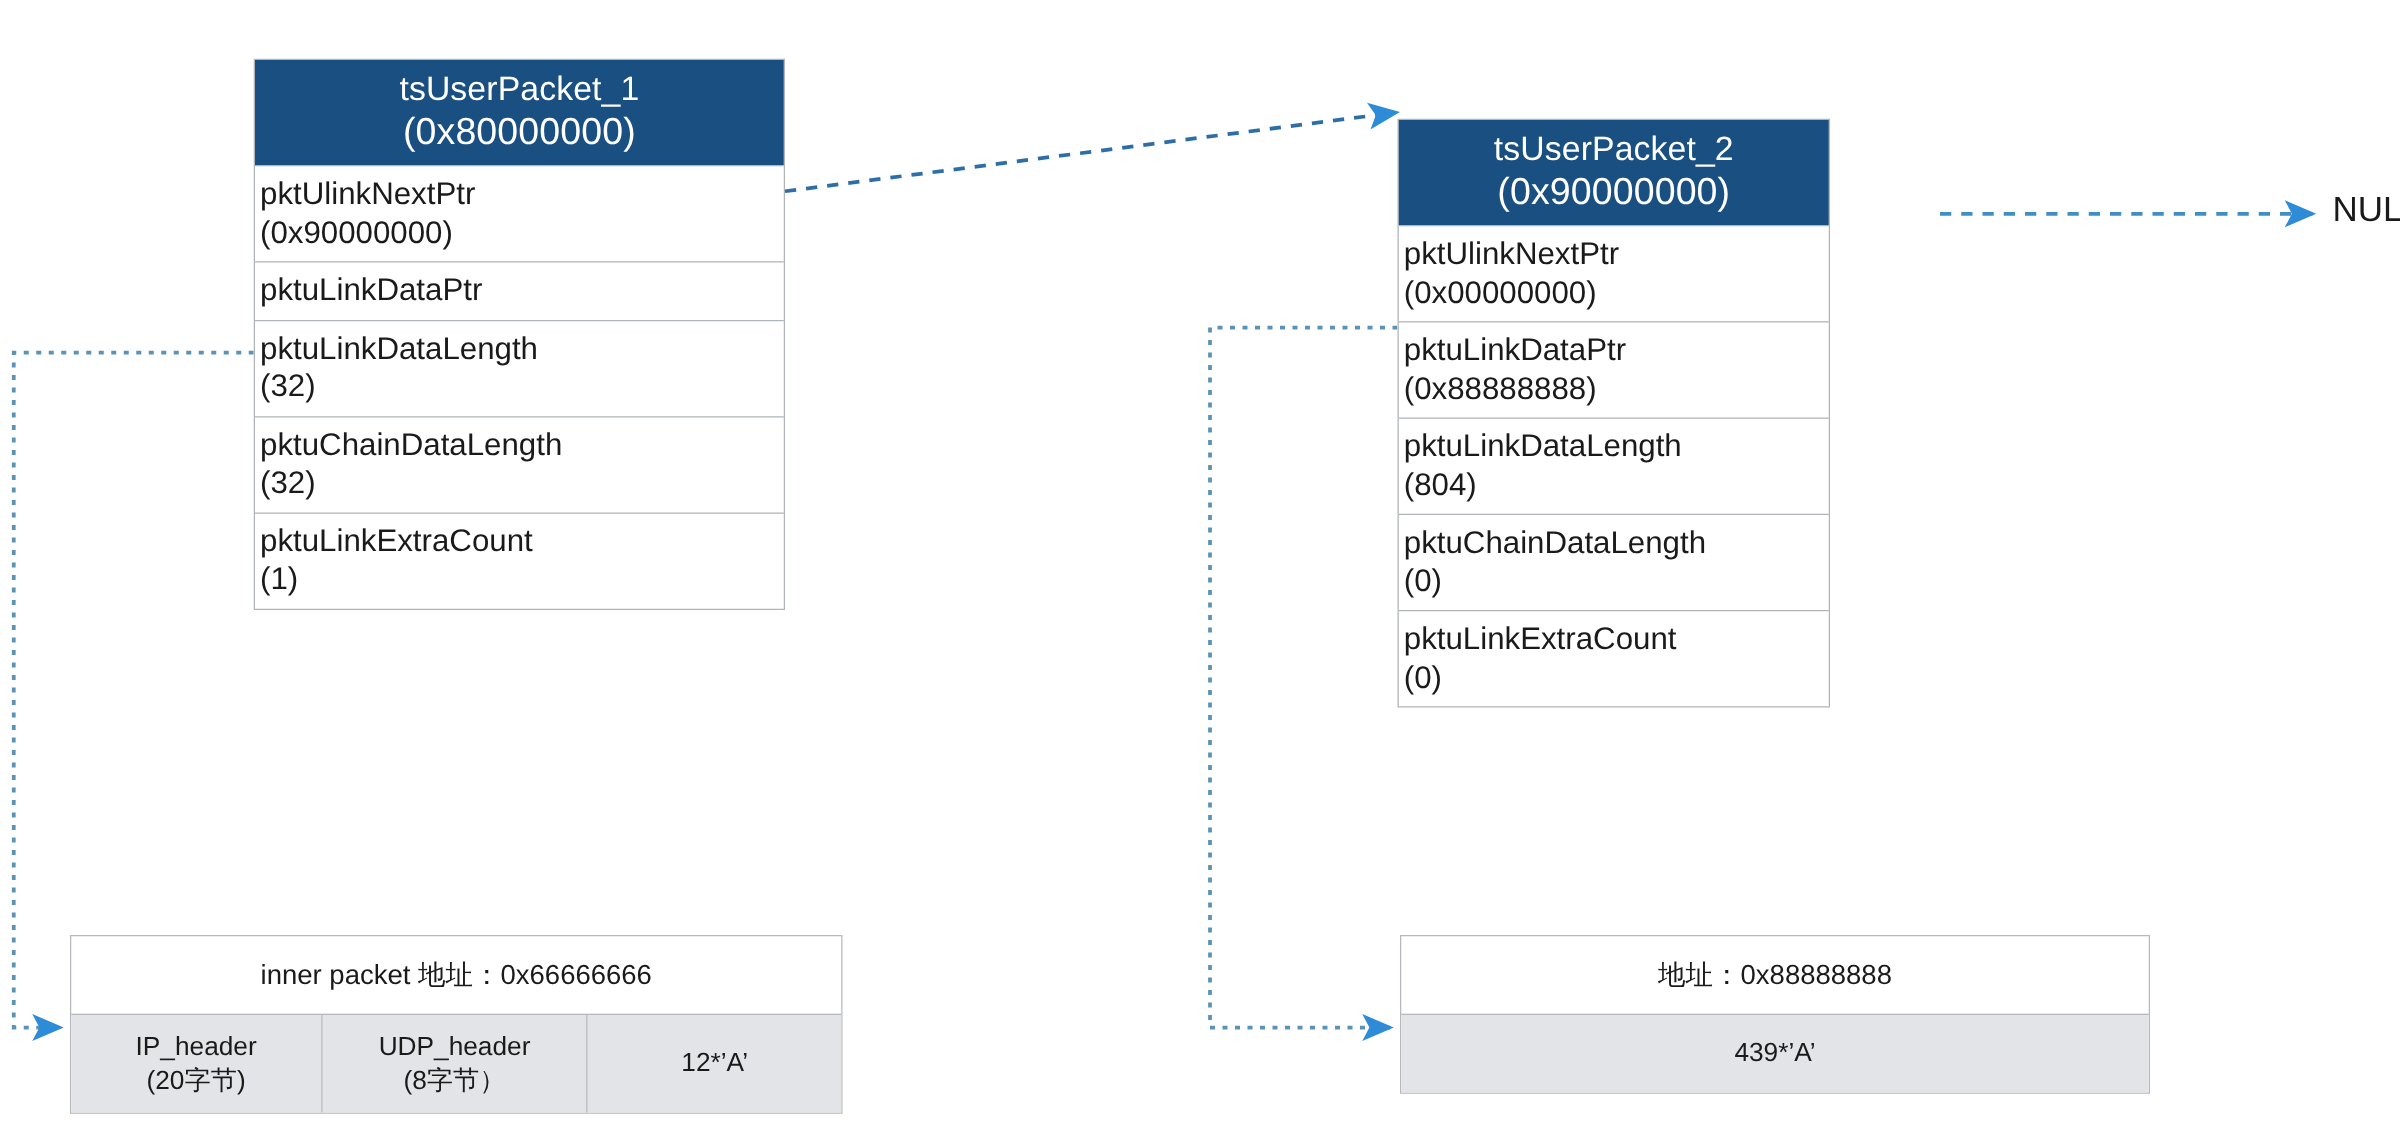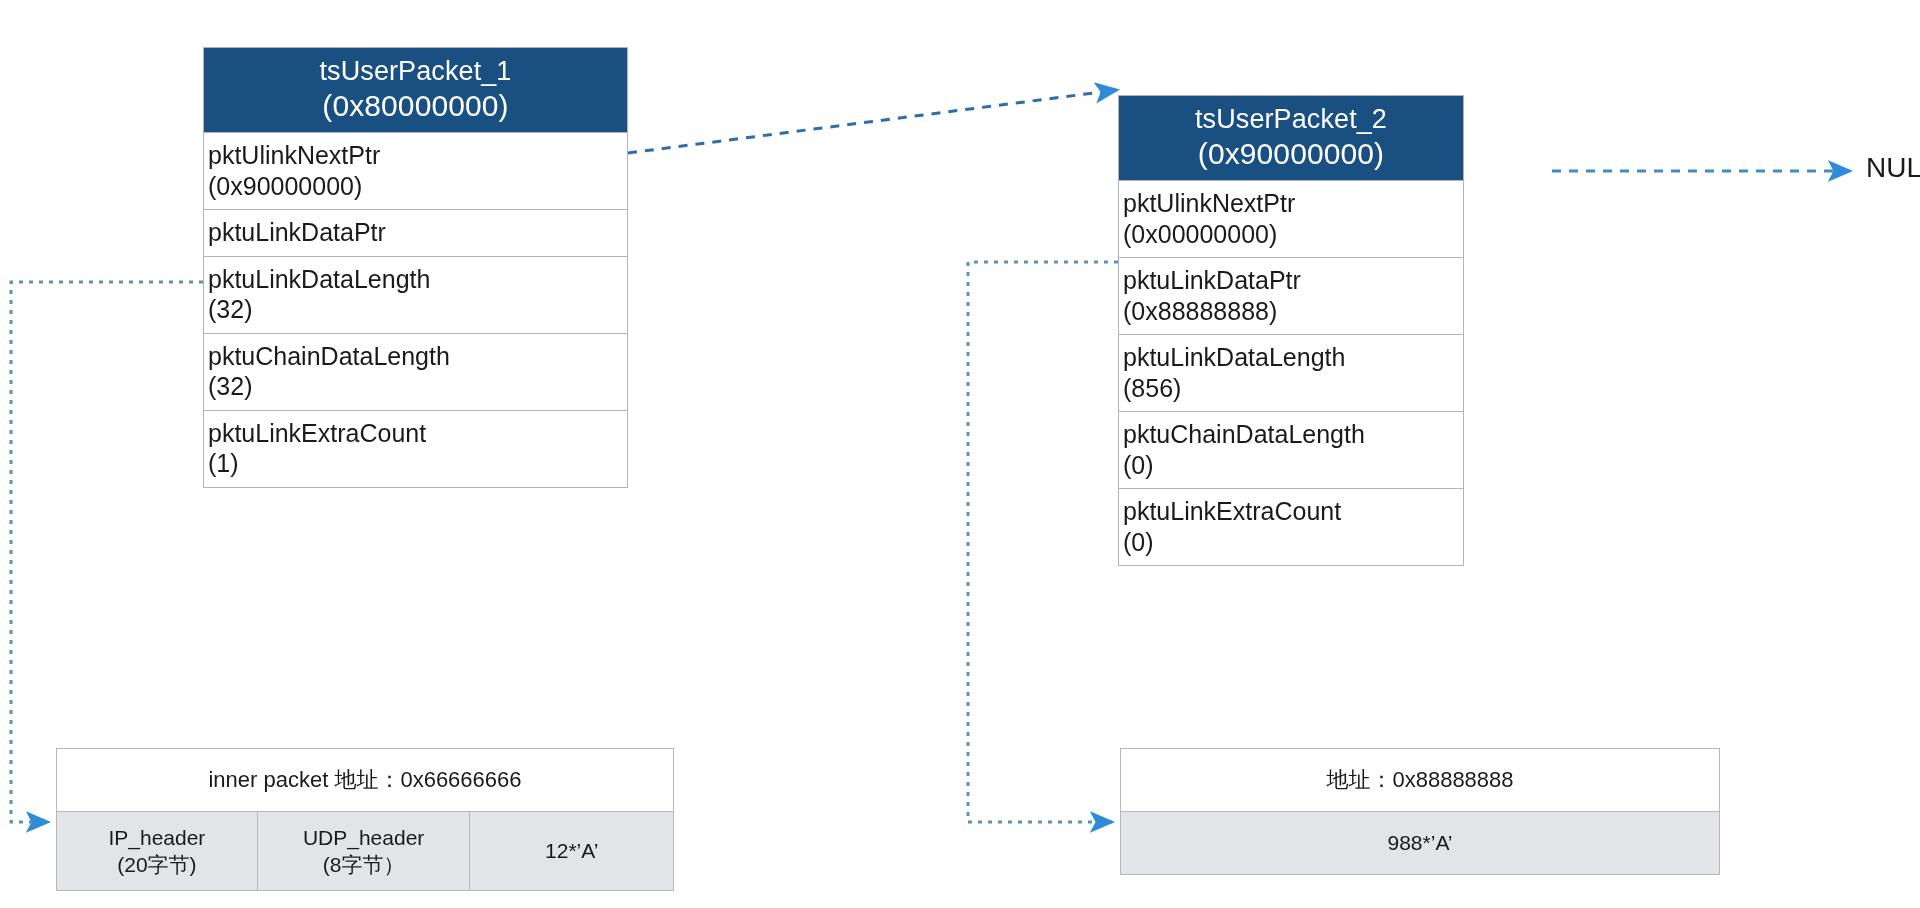--- a/index.html
+++ b/index.html
@@ -143,21 +143,21 @@
     <div class="row">
       <span>pktUlinkNextPtr</span>
       <span class="val">(0x00000000)</span>
     </div>
     <div class="row">
       <span>pktuLinkDataPtr</span>
       <span class="val">(0x88888888)</span>
     </div>
     <div class="row">
       <span>pktuLinkDataLength</span>
-      <span class="val"><span class="paren">(</span><span>856</span><span class="paren">)</span></span>
+      <span class="val"><span class="paren">(</span><span>804</span><span class="paren">)</span></span>
     </div>
     <div class="row">
       <span>pktuChainDataLength</span>
       <span class="val"><span class="paren">(</span><span>0</span><span class="paren">)</span></span>
     </div>
     <div class="row">
       <span>pktuLinkExtraCount</span>
       <span class="val"><span class="paren">(</span><span>0</span><span class="paren">)</span></span>
     </div>
   </div>
@@ -178,18 +178,18 @@
       <div class="cell" style="width:222px;">
         <span>12*’A’</span>
       </div>
     </div>
   </div>
 
   <div class="pktbox" style="left:1120px;top:748px;width:600px;">
     <div class="title">地址：0x88888888</div>
     <div class="fields">
       <div class="cell" style="width:100%;">
-        <span>988*’A’</span>
+        <span>439*’A’</span>
       </div>
     </div>
   </div>
 
 </div>
 
 </body></html>

